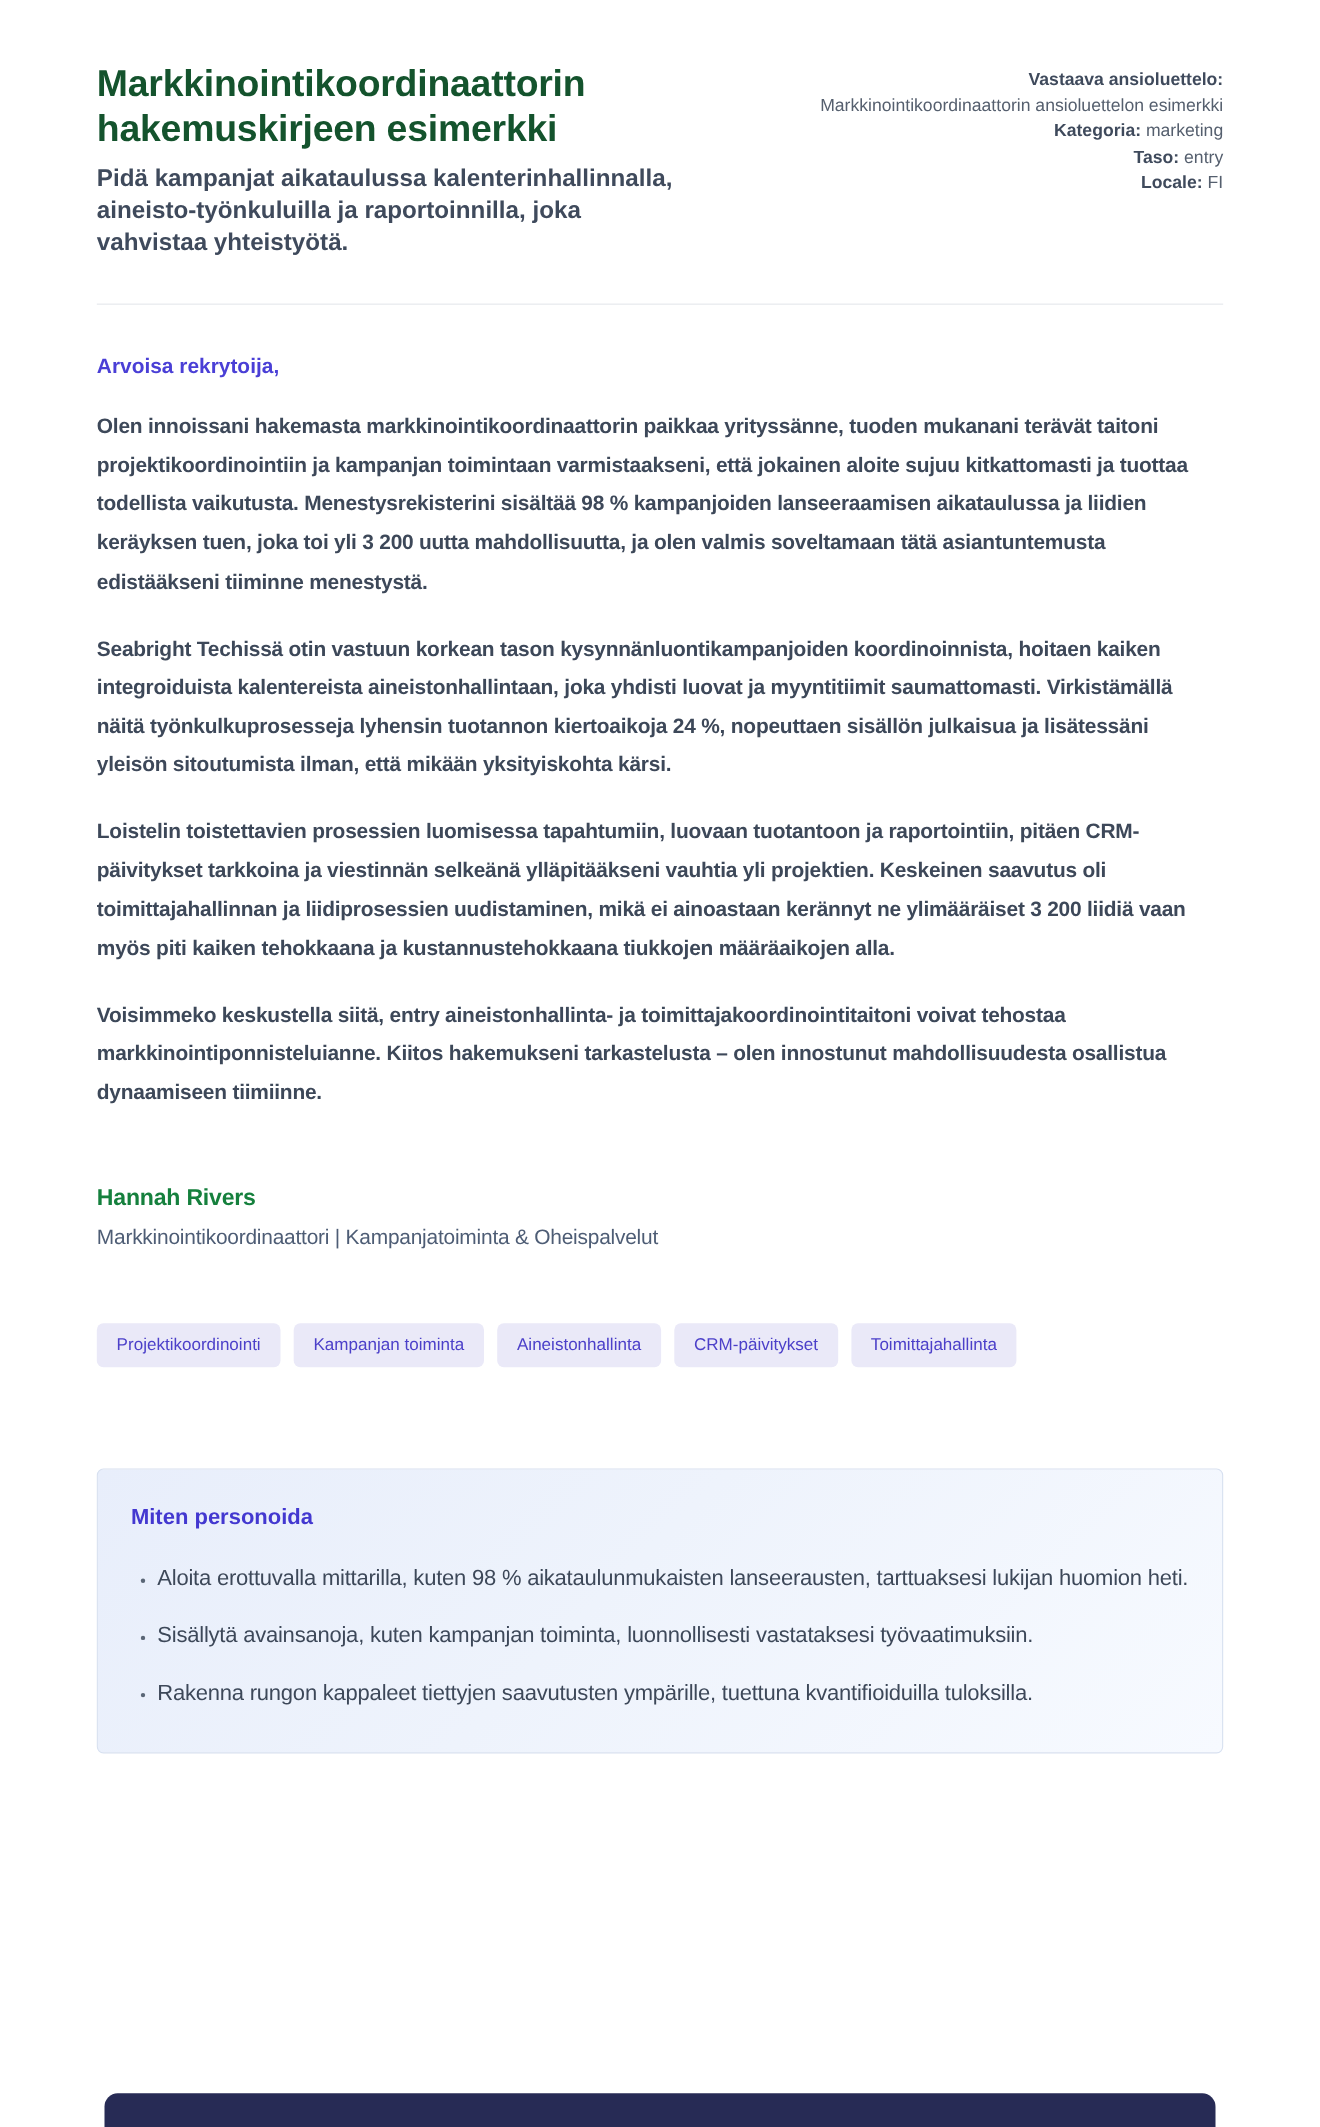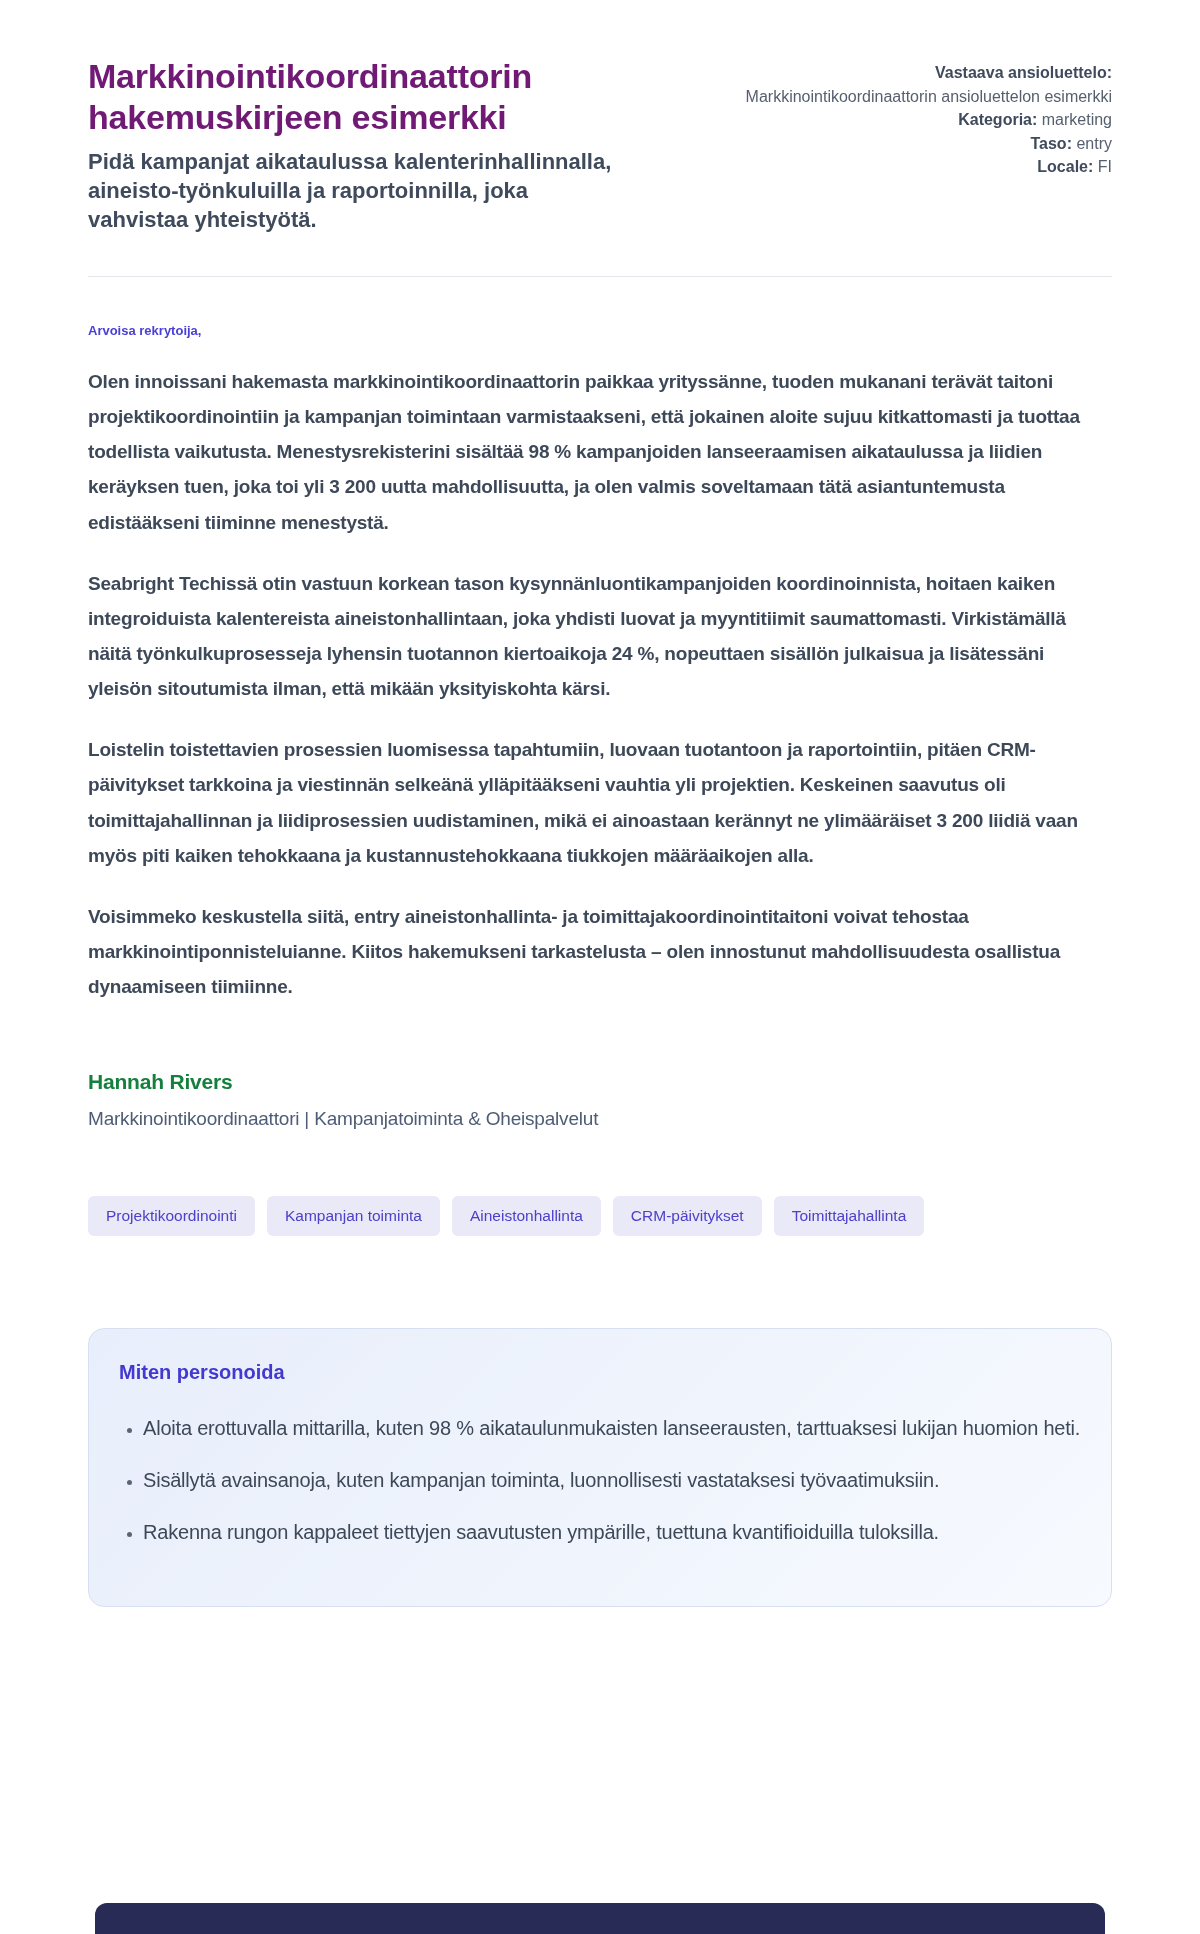--- a/index.html
+++ b/index.html
@@ -26,21 +26,21 @@
     display: flex;
     justify-content: space-between;
     align-items: flex-start;
     gap: 40px;
   }
   .header-left { max-width: 580px; }
   .page-title {
     font-size: 34px;
     font-weight: bold;
     line-height: 1.22;
-    color: #701a75;
+    color: #14532d;
     letter-spacing: -0.2px;
   }
   .page-subtitle {
     margin-top: 8px;
     font-size: 22px;
     font-weight: bold;
     line-height: 1.32;
     color: #3f4a5c;
     max-width: 545px;
   }
@@ -55,21 +55,21 @@
   .meta-label { font-weight: bold; color: #3f4a5c; text-align: center; }
   .meta-line { margin-top: 2px; }
   .divider {
     border: none;
     border-top: 1px solid #e4e7ec;
     margin-top: 42px;
   }
   
   .greeting {
     margin-top: 46px;
-    font-size: 13px;
+    font-size: 19px;
     font-weight: bold;
     color: #4a3fd6;
   }
   .paragraphs p {
     margin-top: 26px;
     font-size: 19px;
     line-height: 1.85;
     letter-spacing: -0.2px;
     color: #3d4859;
     max-width: 1024px;
@@ -102,23 +102,23 @@
     font-size: 15.5px;
     line-height: 1;
     padding: 12px 18px;
     border-radius: 6px;
     cursor: pointer;
   }
   
   .tips-box {
     margin-top: 92px;
     border: 1px solid #d7e0f0;
-    border-radius: 16px;
+    border-radius: 6px;
     background: linear-gradient(135deg, #e8eefb 0%, #eef3fc 45%, #f7faff 100%);
-    padding: 32px 30px 56px 30px;
+    padding: 32px 30px 36px 30px;
   }
   .tips-title {
     font-size: 20px;
     font-weight: bold;
     color: #4338d0;
   }
   .tips-list {
     margin-top: 26px;
     padding-left: 24px;
     list-style: disc;

